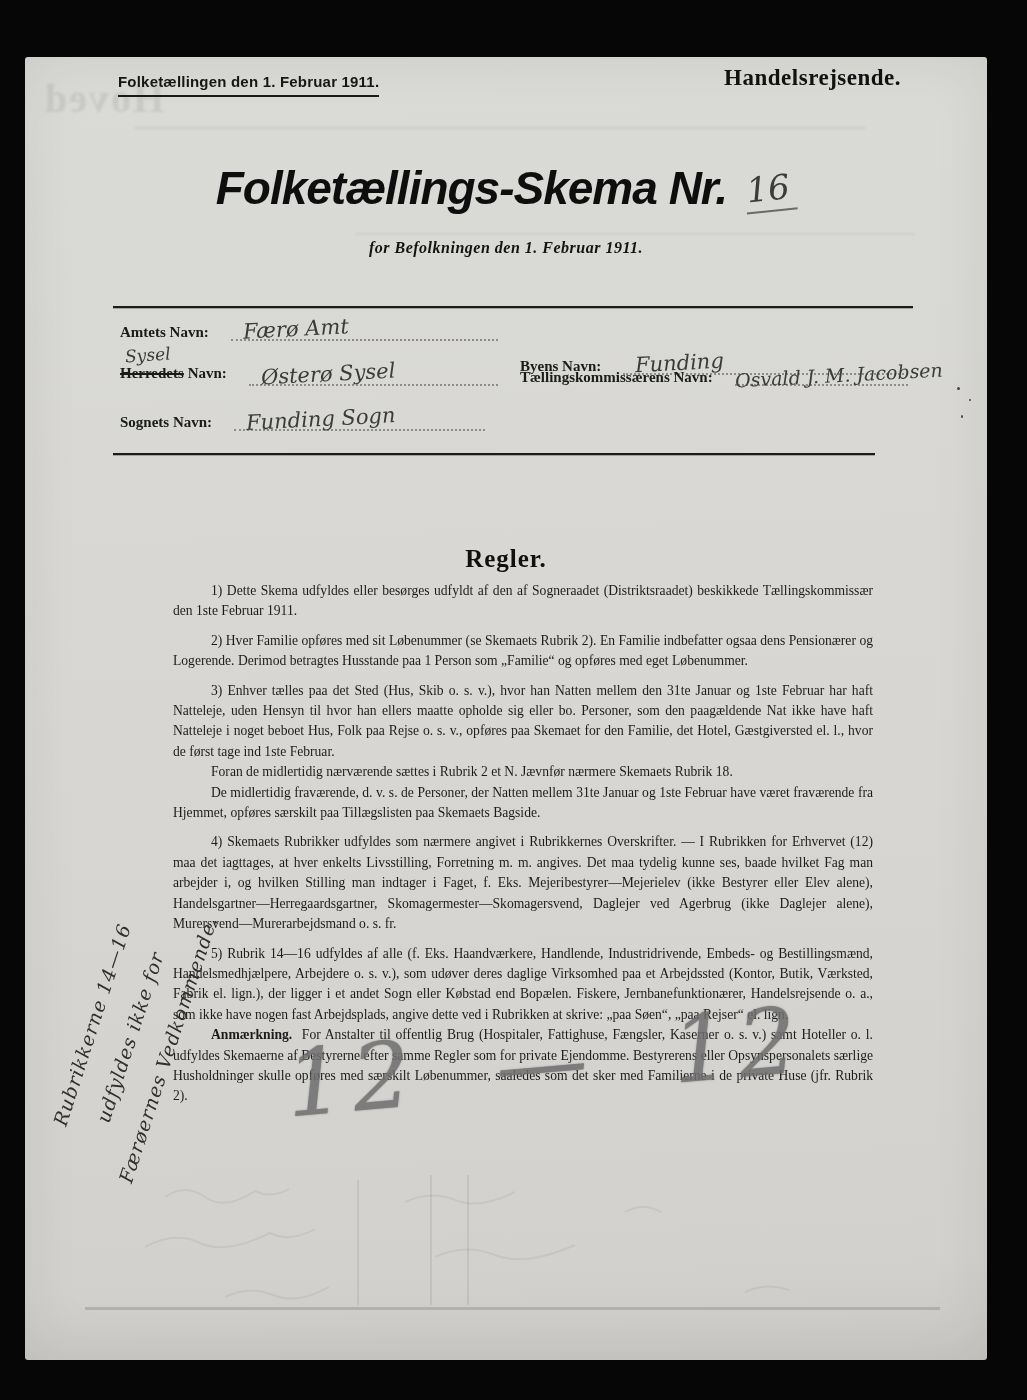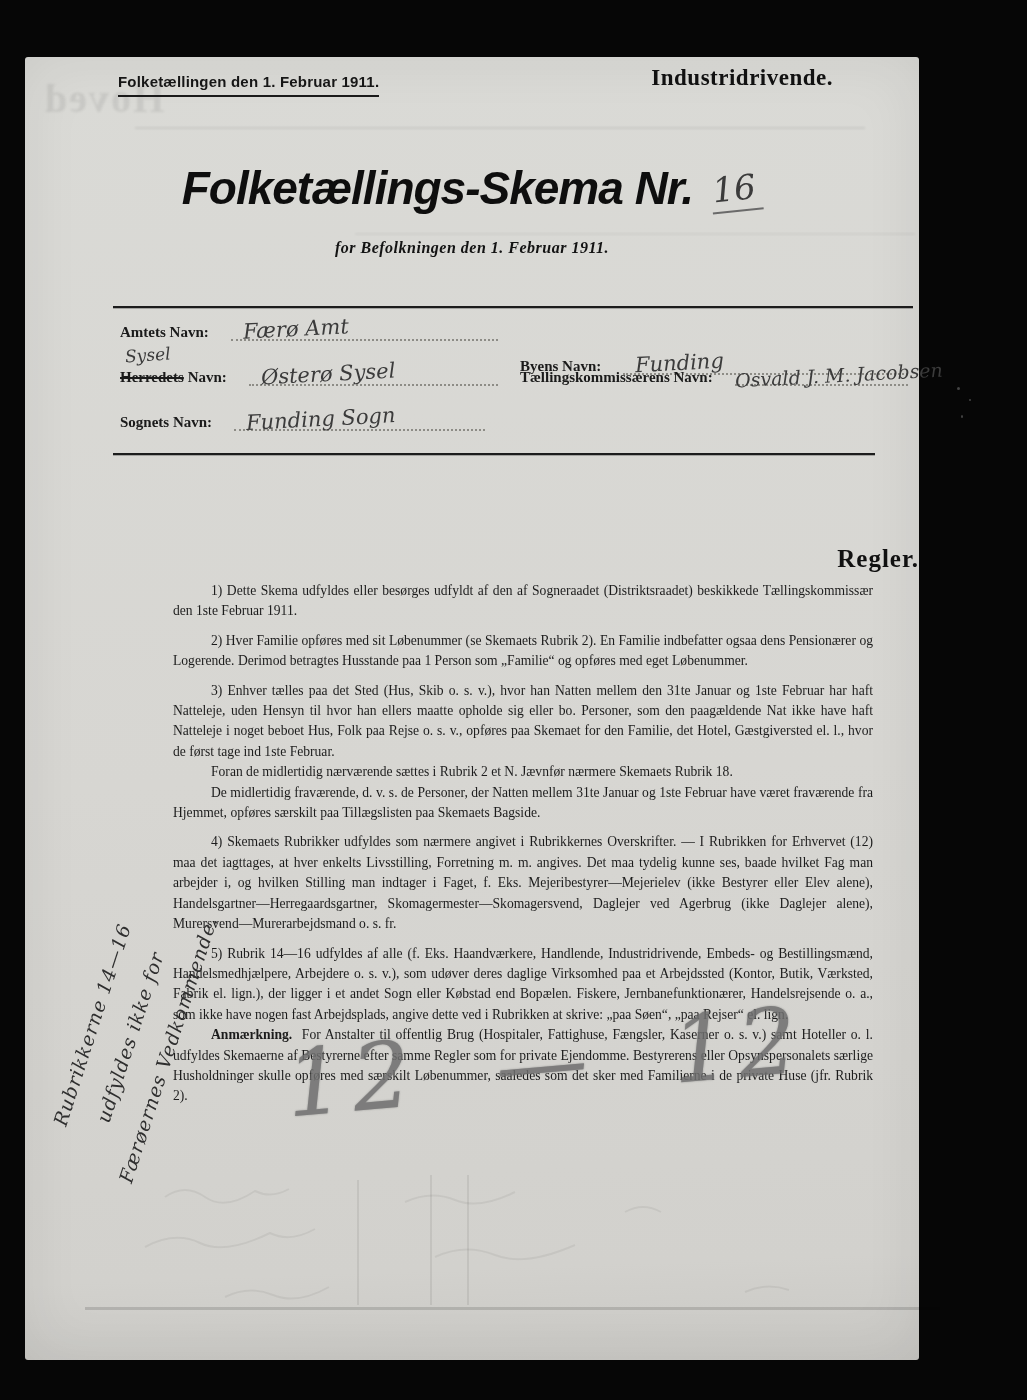--- a/index.html
+++ b/index.html
@@ -2,21 +2,21 @@
 <html><head>
 <meta charset="utf-8">
 <style>
   html,body{margin:0;padding:0;}
   body{
     width:1027px;height:1400px;position:relative;
     background:#060606;overflow:hidden;
     font-family:"Liberation Serif",serif;
   }
   .paper{
-    position:absolute;left:25px;top:57px;width:894px;height:1303px;
+    position:absolute;left:25px;top:57px;width:962px;height:1303px;
     background:linear-gradient(178deg,#dadad6 0%,#d7d6d2 55%,#d2d1cd 92%,#c9c8c4 100%);
     border-radius:3px;
     box-shadow:inset 0 0 60px rgba(0,0,0,0.07);
   }
   
   .hdr-left{
     position:absolute;left:93px;top:16px;
     font-family:"Liberation Sans",sans-serif;font-weight:bold;font-size:15px;
     color:#15151
 5;letter-spacing:.2px;color:#161616;
@@ -70,21 +70,21 @@
   }
   .fline .hw{position:absolute;left:12px;bottom:-2px;font-size:21px;transform:rotate(-3deg);}
   .struck{text-decoration:line-through;text-decoration-thickness:2px;}
   .hw-corr{
     position:absolute;font-size:17px;transform:rotate(-4deg);color:#3b3b3b;
   }
   .specks{position:absolute;left:930px;top:328px;width:30px;height:45px;}
   .specks i{position:absolute;background:#444;border-radius:50%;display:block;}
   
   .regler-head{
-    position:absolute;left:0;top:488px;width:100%;text-align:right;
+    position:absolute;left:0;top:488px;width:100%;text-align:center;
     font-weight:bold;font-size:25px;color:#111;letter-spacing:1px;
   }
   .rules{
     position:absolute;left:148px;top:524px;width:700px;
     font-size:13.6px;line-height:20.4px;color:#1c1c1c;text-align:justify;
   }
   .rules p{margin:0 0 9px;text-indent:38px;}
   .rules p.tight{margin-bottom:0;}
   .remark{margin-top:14px;}
   .remark .rlabel{font-weight:bold;}
@@ -114,21 +114,21 @@
 <body>
 
 <div class="paper">
 
   <div class="ghost-stamp">Hoved</div>
 
   <div class="streak" style="left:110px;top:70px;width:730px;height:2px;"></div>
   <div class="streak" style="left:330px;top:176px;width:560px;height:2px;opacity:.7;"></div>
 
   <div class="hdr-left">Folketællingen den 1. Februar 1911.</div>
-  <div class="hdr-right">Industridrivende.</div>
+  <div class="hdr-right">Handelsrejsende.</div>
 
   <div class="title-row">
     <span class="title-main">Folketællings-Skema Nr.</span>
     <span class="title-num hw">16</span>
   </div>
   <div class="subtitle">for Befolkningen den 1. Februar 1911.</div>
 
   <div class="hrule top"></div>
   <div class="hrule bottom"></div>
 
@@ -141,21 +141,21 @@
 
   <div class="frow" style="left:495px;top:256px;width:388px;margin-top:36px;">
     <span class="flabel">Byens Navn:</span>
     <span class="fline">
       <span class="hw">Funding</span>
     </span>
   </div>
 
   <span class="hw hw-corr" style="left:100px;top:288px;">Sysel</span>
 
-  <div class="frow" style="left:95px;top:303px;width:378px;">
+  <div class="frow" style="left:95px;top:303px;width:378px;align-items:center;">
     <span class="flabel"><span class="struck">Herredets</span>&nbsp;<span>Navn:</span></span>
     <span class="fline">
       <span class="hw">Østerø Sysel</span>
     </span>
   </div>
 
   <div class="frow" style="left:495px;top:303px;width:388px;">
     <span class="flabel">Tællingskommissærens Navn:</span>
     <span class="fline">
       <span class="hw" style="left:0;font-size:19px;">Osvald J. M. Jacobsen</span>

